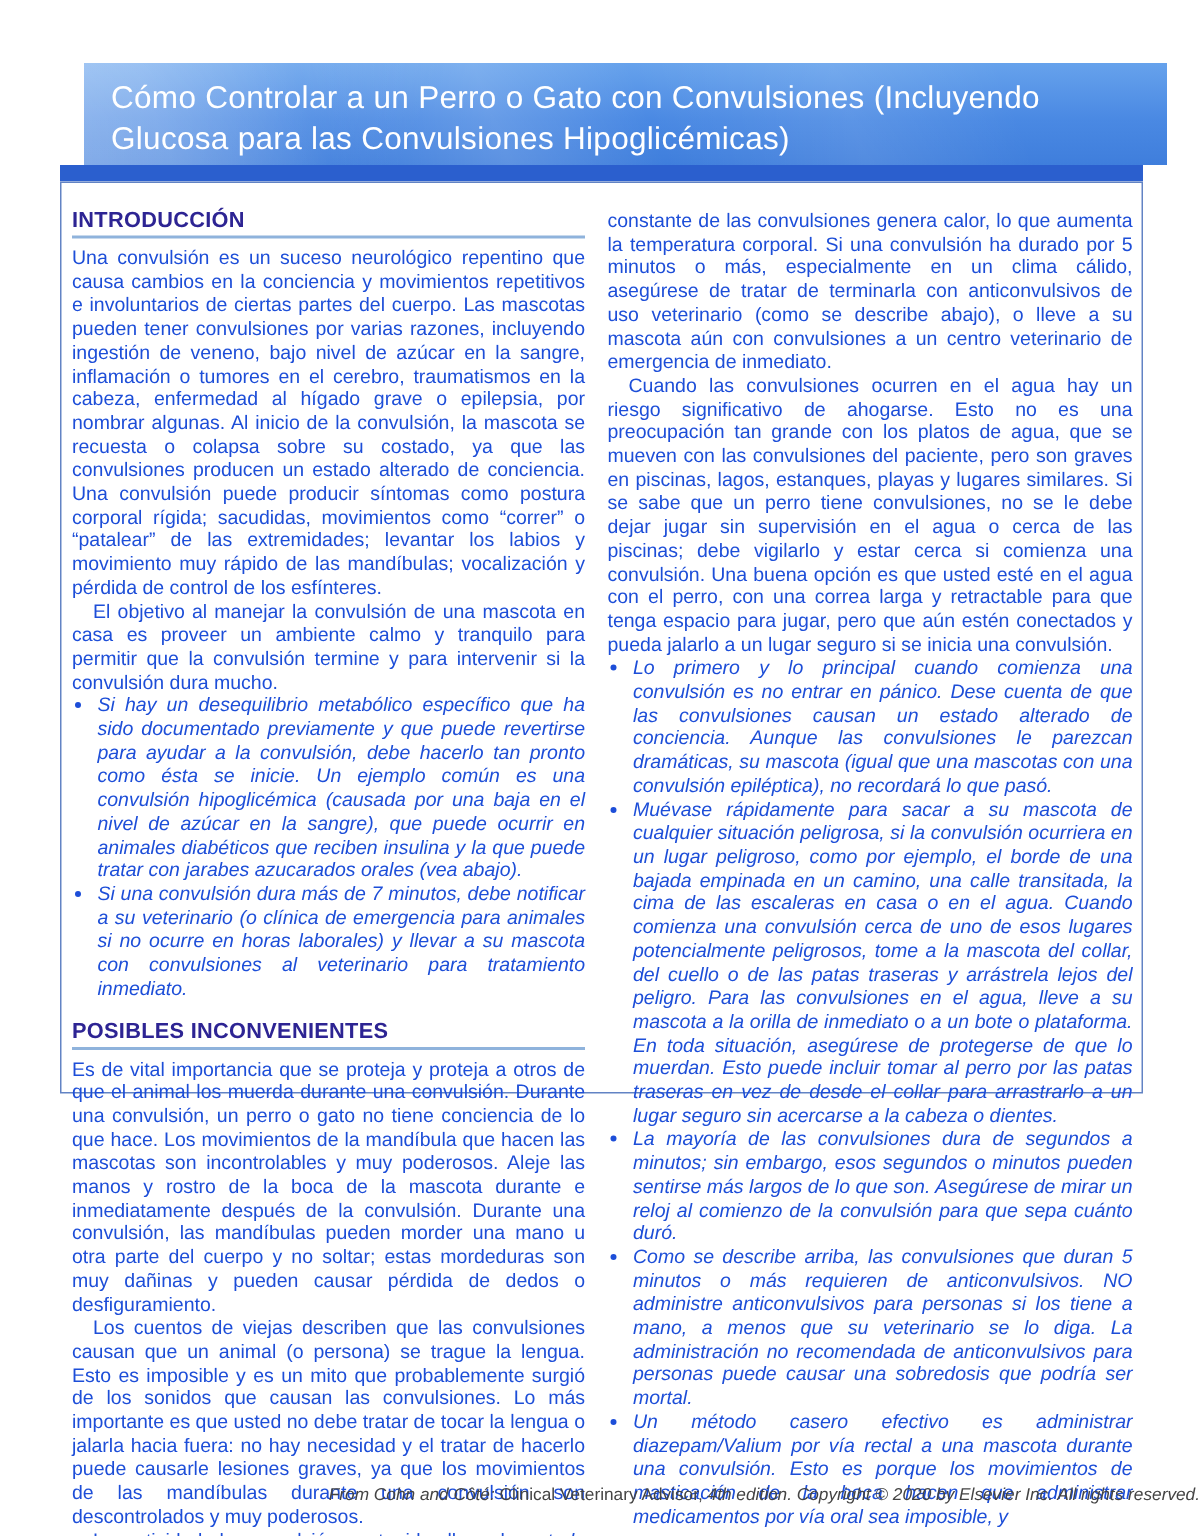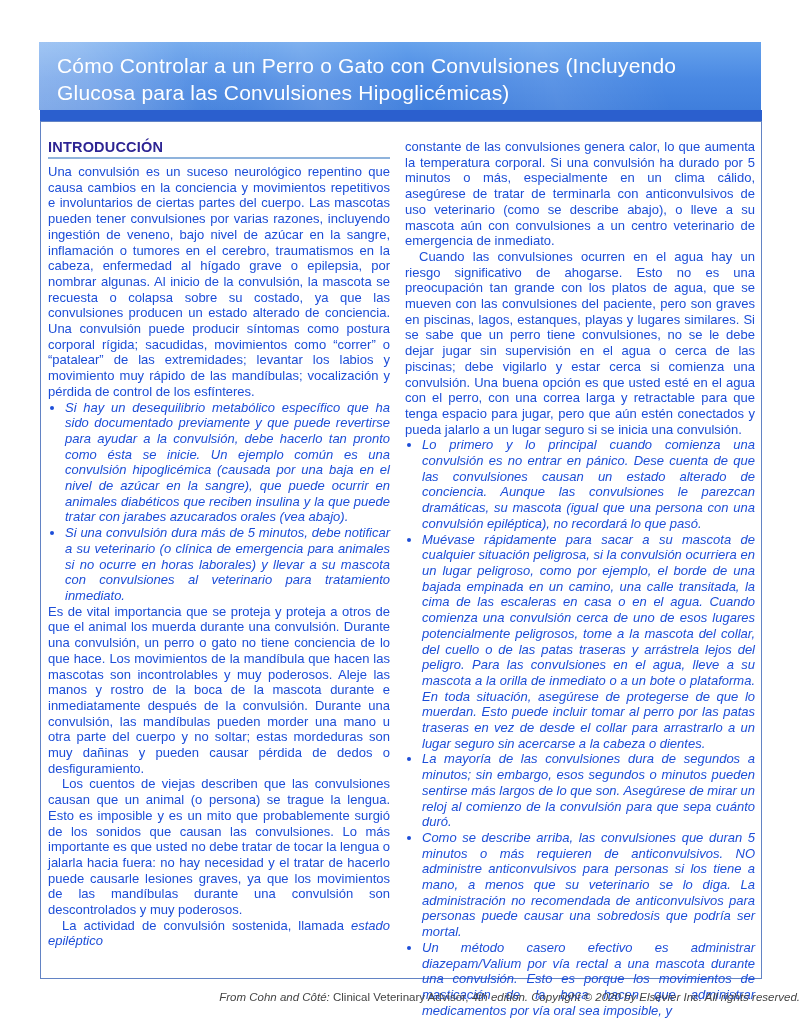--- a/index.html
+++ b/index.html
@@ -4,21 +4,21 @@
 <style>
   html, body { margin: 0; padding: 0; }
   body {
     width: 800px; height: 1024px;
     background: #ffffff;
     font-family: "Liberation Sans", sans-serif;
     position: relative;
     overflow: hidden;
   }
   .doc-header {
-    position: absolute; left: 39px; top: 42px;
+    position: absolute; left: 56px; top: 42px;
     width: 722px; height: 68px;
     background:
       linear-gradient(112deg, rgba(255,255,255,0.28) 0%, rgba(255,255,255,0) 32%),
       linear-gradient(70deg, rgba(255,255,255,0.14) 8%, transparent 22%, rgba(255,255,255,0.16) 38%, transparent 52%, rgba(255,255,255,0.10) 70%, transparent 85%),
       linear-gradient(180deg, #66a2ec 0%, #4a89e3 55%, #3f7edc 100%);
     box-sizing: border-box;
   }
   .doc-title {
     color: #ffffff;
     font-size: 21px;
@@ -27,21 +27,21 @@
     font-weight: normal;
     letter-spacing: 0.2px;
   }
   .doc-header-band {
     position: absolute; left: 40px; top: 110px;
     width: 722px; height: 11px;
     background: #2b5fce;
   }
   .content-box {
     position: absolute; left: 40px; top: 121px;
-    width: 722px; height: 858px;
+    width: 722px; height: 608px;
     border: 1px solid #6283c4;
     box-sizing: border-box;
     background: #ffffff;
     padding: 17px 6px 0 7px;
   }
   .cols { display: flex; gap: 15px; }
   .col-left  { width: 342px; flex: none; }
   .col-right { width: 350px; flex: none; }
   .section-heading {
     font-size: 14.5px;
@@ -83,36 +83,38 @@
   <div class="doc-title">Cómo Controlar a un Perro o Gato con Convulsiones (Incluyendo Glucosa para las Convulsiones Hipoglicémicas)</div>
 </div>
 <div class="doc-header-band"></div>
 
 <div class="content-box">
   <div class="cols">
 
     <div class="col-left">
       <div class="section-heading first">INTRODUCCIÓN</div>
       <p class="body-text">Una convulsión es un suceso neurológico repentino que causa cambios en la conciencia y movimientos repetitivos e involuntarios de ciertas partes del cuerpo. Las mascotas pueden tener convulsiones por varias razones, incluyendo ingestión de veneno, bajo nivel de azúcar en la sangre, inflamación o tumores en el cerebro, traumatismos en la cabeza, enfermedad al hígado grave o epilepsia, por nombrar algunas. Al inicio de la convulsión, la mascota se recuesta o colapsa sobre su costado, ya que las convulsiones producen un estado alterado de conciencia. Una convulsión puede producir síntomas como postura corporal rígida; sacudidas, movimientos como “correr” o “patalear” de las extremidades; levantar los labios y movimiento muy rápido de las mandíbulas; vocalización y pérdida de control de los esfínteres.</p>
+      <p class="body-text indent">El objetivo al manejar la convulsión de una mascota en casa es proveer un ambiente calmo y tranquilo para permitir que la convulsión termine y para intervenir si la convulsión dura mucho.</p>
       <ul class="bullet-list">
         <li>Si hay un desequilibrio metabólico específico que ha sido documentado previamente y que puede revertirse para ayudar a la convulsión, debe hacerlo tan pronto como ésta se inicie. Un ejemplo común es una convulsión hipoglicémica (causada por una baja en el nivel de azúcar en la sangre), que puede ocurrir en animales diabéticos que reciben insulina y la que puede tratar con jarabes azucarados orales (vea abajo).</li>
-        <li>Si una convulsión dura más de 5 minutos, debe notificar a su veterinario (o clínica de emergencia para animales si no ocurre en horas laborales) y llevar a su mascota con convulsiones al veterinario para tratamiento inmediato.</li>
+        <li>Si una convulsión dura más de 7 minutos, debe notificar a su veterinario (o clínica de emergencia para animales si no ocurre en horas laborales) y llevar a su mascota con convulsiones al veterinario para tratamiento inmediato.</li>
       </ul>
 
+      <div class="section-heading">POSIBLES INCONVENIENTES</div>
       <p class="body-text">Es de vital importancia que se proteja y proteja a otros de que el animal los muerda durante una convulsión. Durante una convulsión, un perro o gato no tiene conciencia de lo que hace. Los movimientos de la mandíbula que hacen las mascotas son incontrolables y muy poderosos. Aleje las manos y rostro de la boca de la mascota durante e inmediatamente después de la convulsión. Durante una convulsión, las mandíbulas pueden morder una mano u otra parte del cuerpo y no soltar; estas mordeduras son muy dañinas y pueden causar pérdida de dedos o desfiguramiento.</p>
       <p class="body-text indent">Los cuentos de viejas describen que las convulsiones causan que un animal (o persona) se trague la lengua. Esto es imposible y es un mito que probablemente surgió de los sonidos que causan las convulsiones. Lo más importante es que usted no debe tratar de tocar la lengua o jalarla hacia fuera: no hay necesidad y el tratar de hacerlo puede causarle lesiones graves, ya que los movimientos de las mandíbulas durante una convulsión son descontrolados y muy poderosos.</p>
       <p class="body-text indent"><span>La actividad de convulsión sostenida, llamada </span><span class="italic">estado epiléptico</span></p>
     </div>
 
     <div class="col-right">
       <p class="body-text">constante de las convulsiones genera calor, lo que aumenta la temperatura corporal. Si una convulsión ha durado por 5 minutos o más, especialmente en un clima cálido, asegúrese de tratar de terminarla con anticonvulsivos de uso veterinario (como se describe abajo), o lleve a su mascota aún con convulsiones a un centro veterinario de emergencia de inmediato.</p>
       <p class="body-text indent">Cuando las convulsiones ocurren en el agua hay un riesgo significativo de ahogarse. Esto no es una preocupación tan grande con los platos de agua, que se mueven con las convulsiones del paciente, pero son graves en piscinas, lagos, estanques, playas y lugares similares. Si se sabe que un perro tiene convulsiones, no se le debe dejar jugar sin supervisión en el agua o cerca de las piscinas; debe vigilarlo y estar cerca si comienza una convulsión. Una buena opción es que usted esté en el agua con el perro, con una correa larga y retractable para que tenga espacio para jugar, pero que aún estén conectados y pueda jalarlo a un lugar seguro si se inicia una convulsión.</p>
 
       <ul class="bullet-list">
-        <li>Lo primero y lo principal cuando comienza una convulsión es no entrar en pánico. Dese cuenta de que las convulsiones causan un estado alterado de conciencia. Aunque las convulsiones le parezcan dramáticas, su mascota (igual que una persona con una convulsión epiléptica), no recordará lo que pasó.</li>
+        <li>Lo primero y lo principal cuando comienza una convulsión es no entrar en pánico. Dese cuenta de que las convulsiones causan un estado alterado de conciencia. Aunque las convulsiones le parezcan dramáticas, su mascota (igual que una mascotas con una convulsión epiléptica), no recordará lo que pasó.</li>
         <li>Muévase rápidamente para sacar a su mascota de cualquier situación peligrosa, si la convulsión ocurriera en un lugar peligroso, como por ejemplo, el borde de una bajada empinada en un camino, una calle transitada, la cima de las escaleras en casa o en el agua. Cuando comienza una convulsión cerca de uno de esos lugares potencialmente peligrosos, tome a la mascota del collar, del cuello o de las patas traseras y arrástrela lejos del peligro. Para las convulsiones en el agua, lleve a su mascota a la orilla de inmediato o a un bote o plataforma. En toda situación, asegúrese de protegerse de que lo muerdan. Esto puede incluir tomar al perro por las patas traseras en vez de desde el collar para arrastrarlo a un lugar seguro sin acercarse a la cabeza o dientes.</li>
         <li>La mayoría de las convulsiones dura de segundos a minutos; sin embargo, esos segundos o minutos pueden sentirse más largos de lo que son. Asegúrese de mirar un reloj al comienzo de la convulsión para que sepa cuánto duró.</li>
         <li>Como se describe arriba, las convulsiones que duran 5 minutos o más requieren de anticonvulsivos. NO administre anticonvulsivos para personas si los tiene a mano, a menos que su veterinario se lo diga. La administración no recomendada de anticonvulsivos para personas puede causar una sobredosis que podría ser mortal.</li>
         <li>Un método casero efectivo es administrar diazepam/Valium por vía rectal a una mascota durante una convulsión. Esto es porque los movimientos de masticación de la boca hacen que administrar medicamentos por vía oral sea imposible, y</li>
       </ul>
     </div>
 
   </div>
 </div>
 

